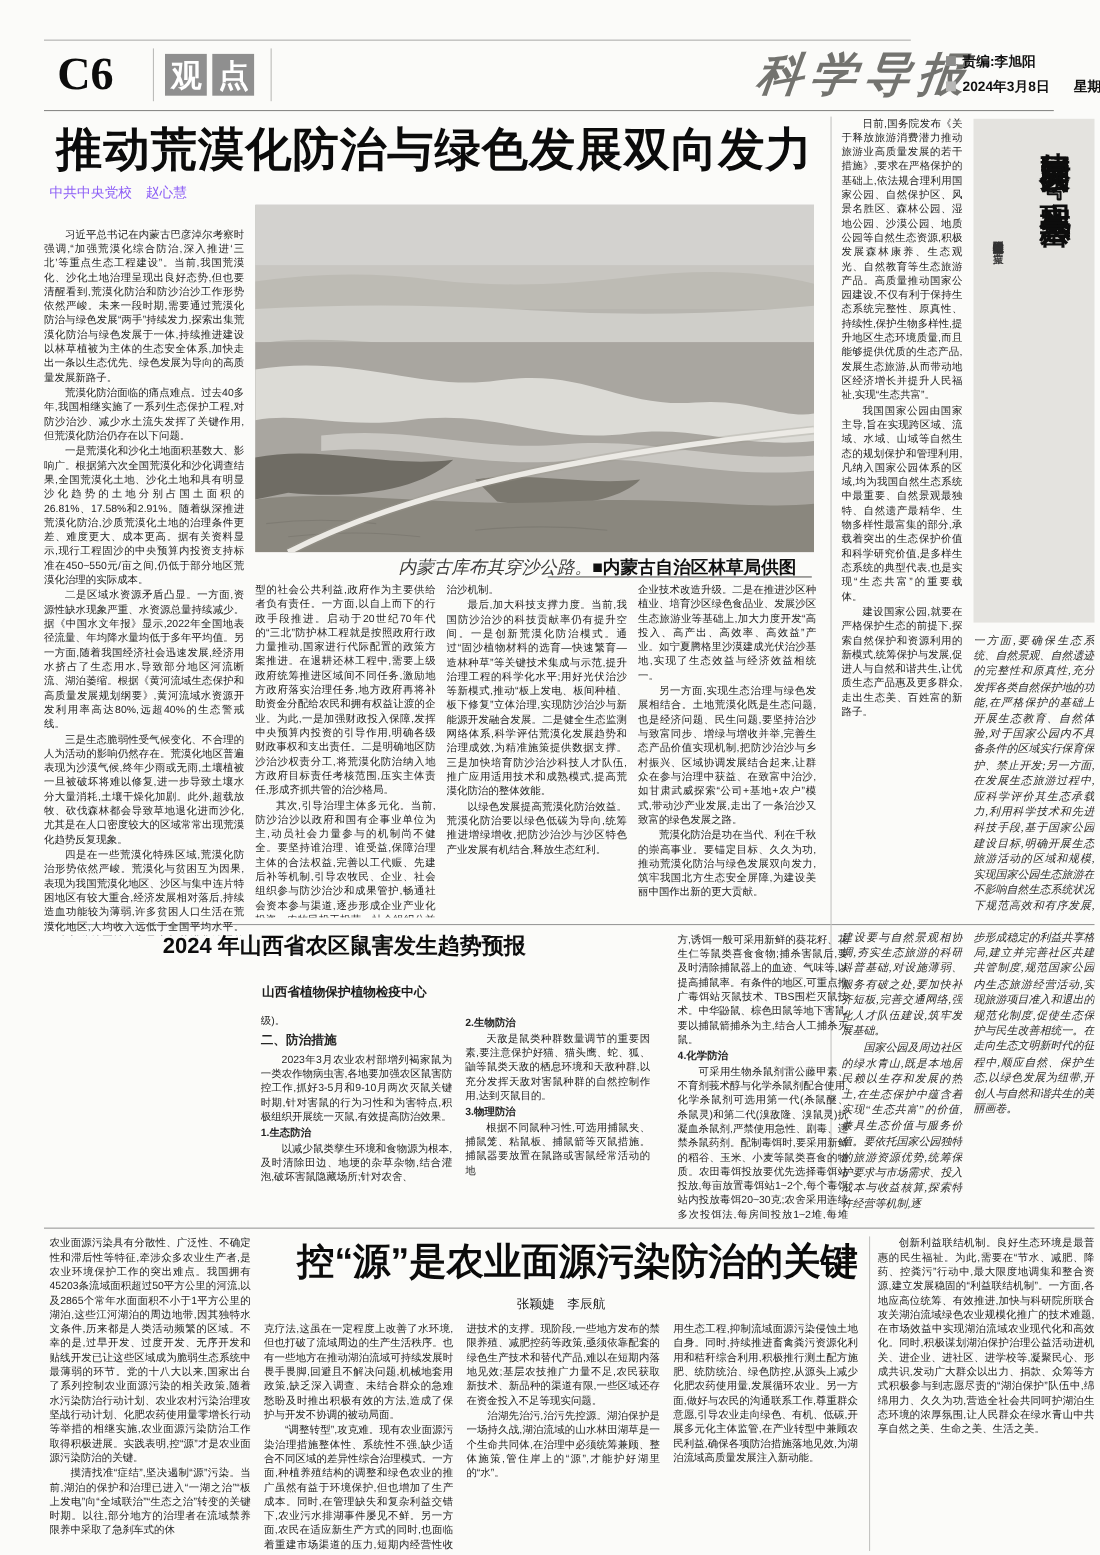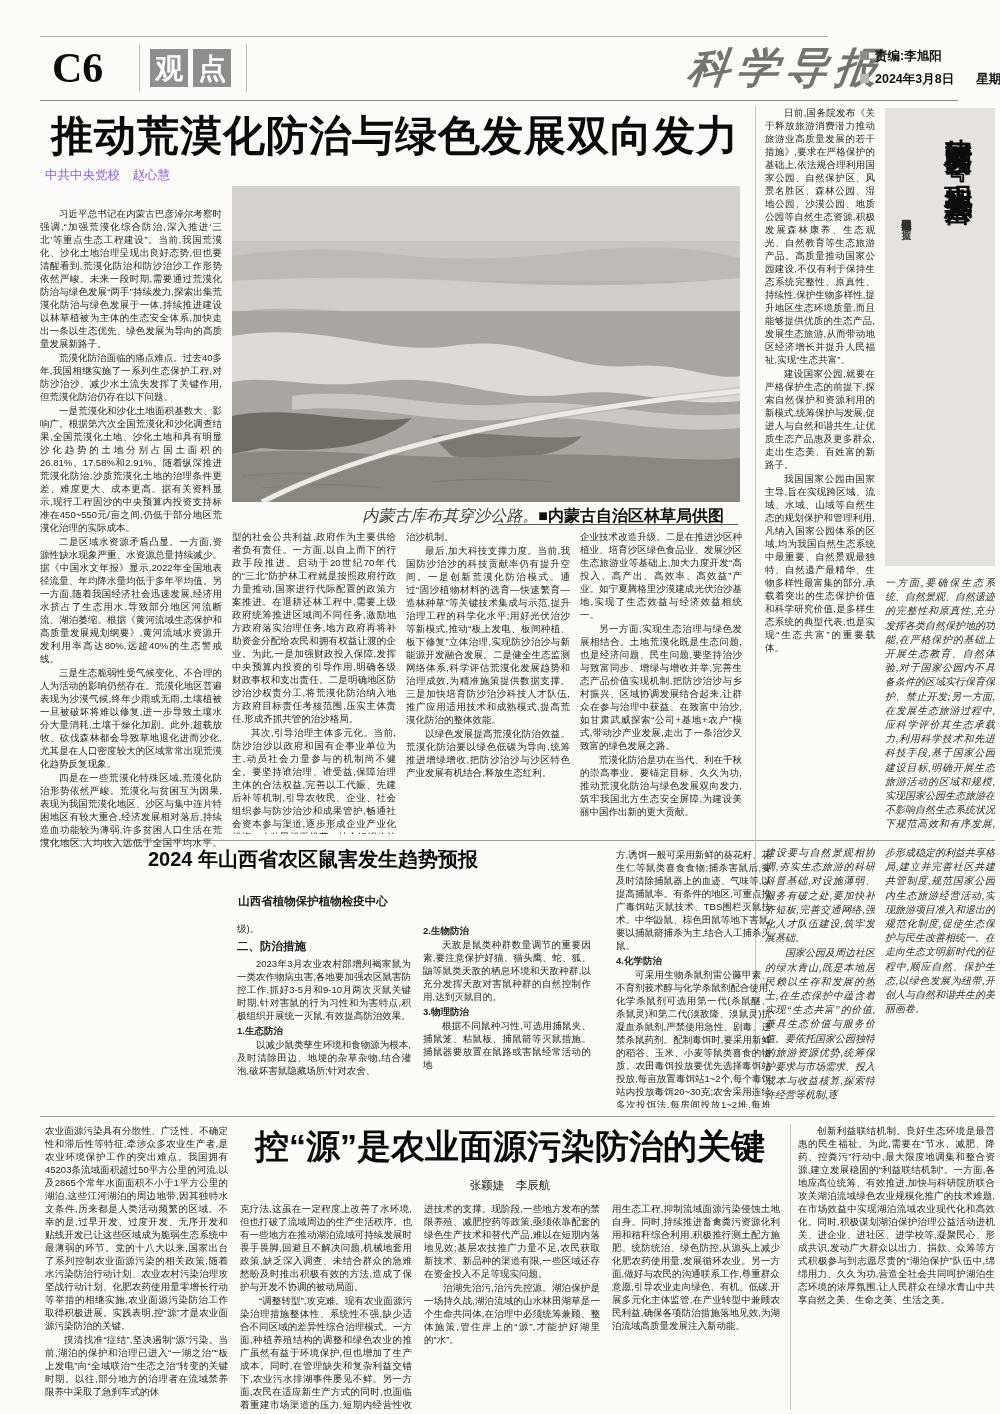--- a/index.html
+++ b/index.html
@@ -56,21 +56,21 @@
   
   .h-rodent{position:absolute;left:45px;top:846px;width:536px;text-align:center;font-size:20px;
           font-weight:800;color:#0d0d0d;white-space:nowrap;}
   .byline-rodent{position:absolute;left:45px;top:894px;width:536px;text-align:center;
           font-size:11.5px;font-weight:bold;color:#1a1a1a;}
   .r-col1{left:45px;top:922px;width:180px;height:186px;}
   .r-col2{left:237px;top:922px;width:174px;height:186px;}
   .r-col3{left:423px;top:922px;width:168px;height:186px;}
   .r-col4{left:616px;top:848px;width:155px;height:260px;}
   
-  .h-pollution{position:absolute;left:240px;top:1124px;width:540px;text-align:center;font-size:34px;
+  .h-pollution{position:absolute;left:240px;top:1124px;width:540px;text-align:right;font-size:34px;
           font-weight:900;color:#0b0b0b;white-space:nowrap;}
   .byline-pollution{position:absolute;left:240px;top:1178px;width:540px;text-align:center;
           font-size:11.5px;color:#222;}
   .p-col1{left:45px;top:1124px;width:183px;height:286px;}
   .p-col2{left:240px;top:1202px;width:172px;height:208px;}
   .p-col3{left:424px;top:1202px;width:176px;height:208px;}
   .p-col4{left:612px;top:1202px;width:168px;height:208px;}
   .p-col5{left:798px;top:1124px;width:197px;height:286px;}
 </style>
 </head>
@@ -144,22 +144,22 @@
       <p class="para-p">以绿色发展提高荒漠化防治效益。荒漠化防治要以绿色低碳为导向,统筹推进增绿增收,把防沙治沙与沙区特色产业发展有机结合,释放生态红利。</p>
     </div>
   <div class="col m-col4">
       <p class="para-pc">企业技术改造升级。二是在推进沙区种植业、培育沙区绿色食品业、发展沙区生态旅游业等基础上,加大力度开发“高投入、高产出、高效率、高效益”产业。如宁夏腾格里沙漠建成光伏治沙基地,实现了生态效益与经济效益相统一。</p>
       <p class="para-p">另一方面,实现生态治理与绿色发展相结合。土地荒漠化既是生态问题,也是经济问题、民生问题,要坚持治沙与致富同步、增绿与增收并举,完善生态产品价值实现机制,把防沙治沙与乡村振兴、区域协调发展结合起来,让群众在参与治理中获益、在致富中治沙,如甘肃武威探索“公司+基地+农户”模式,带动沙产业发展,走出了一条治沙又致富的绿色发展之路。</p>
       <p class="para-p">荒漠化防治是功在当代、利在千秋的崇高事业。要锚定目标、久久为功,推动荒漠化防治与绿色发展双向发力,筑牢我国北方生态安全屏障,为建设美丽中国作出新的更大贡献。</p>
     </div>
 
   <div class="col sb-col1">
       <p class="para-p">日前,国务院发布《关于释放旅游消费潜力推动旅游业高质量发展的若干措施》,要求在严格保护的基础上,依法规合理利用国家公园、自然保护区、风景名胜区、森林公园、湿地公园、沙漠公园、地质公园等自然生态资源,积极发展森林康养、生态观光、自然教育等生态旅游产品。高质量推动国家公园建设,不仅有利于保持生态系统完整性、原真性、持续性,保护生物多样性,提升地区生态环境质量,而且能够提供优质的生态产品,发展生态旅游,从而带动地区经济增长并提升人民福祉,实现“生态共富”。</p>
+      <p class="para-p">我国国家公园由国家主导,旨在实现跨区域、流域、水域、山域等自然生态的规划保护和管理利用,凡纳入国家公园体系的区域,均为我国自然生态系统中最重要、自然景观最独特、自然遗产最精华、生物多样性最富集的部分,承载着突出的生态保护价值和科学研究价值,是多样生态系统的典型代表,也是实现“生态共富”的重要载体。</p>
       <p class="para-p">建设国家公园,就要在严格保护生态的前提下,探索自然保护和资源利用的新模式,统筹保护与发展,促进人与自然和谐共生,让优质生态产品惠及更多群众,走出生态美、百姓富的新路子。</p>
-      <p class="para-p">我国国家公园由国家主导,旨在实现跨区域、流域、水域、山域等自然生态的规划保护和管理利用,凡纳入国家公园体系的区域,均为我国自然生态系统中最重要、自然景观最独特、自然遗产最精华、生物多样性最富集的部分,承载着突出的生态保护价值和科学研究价值,是多样生态系统的典型代表,也是实现“生态共富”的重要载体。</p>
     </div>
   <div class="park-box">
     <div class="park-title">建好国家公园 实现『生态共富』</div>
     <div class="park-byline">云南省中国特色社会主义理论体系研究中心特约研究员　贾振立</div>
   </div>
   <div class="col kai sb-col2">
       <p class="para-pc">一方面,要确保生态系统、自然景观、自然遗迹的完整性和原真性,充分发挥各类自然保护地的功能,在严格保护的基础上开展生态教育、自然体验,对于国家公园内不具备条件的区域实行保育保护、禁止开发;另一方面,在发展生态旅游过程中,应科学评价其生态承载力,利用科学技术和先进科技手段,基于国家公园建设目标,明确开展生态旅游活动的区域和规模,实现国家公园生态旅游在不影响自然生态系统状况下规范高效和有序发展,为增进民生福祉、让群众“生态共富”带来新机遇、新动能。</p>
     </div>
   <div class="col kai sb-colA">
       <p class="para-pc">建设要与自然景观相协调,夯实生态旅游的科研科普基础,对设施薄弱、服务有破之处,要加快补齐短板,完善交通网络,强化人才队伍建设,筑牢发展基础。</p>

